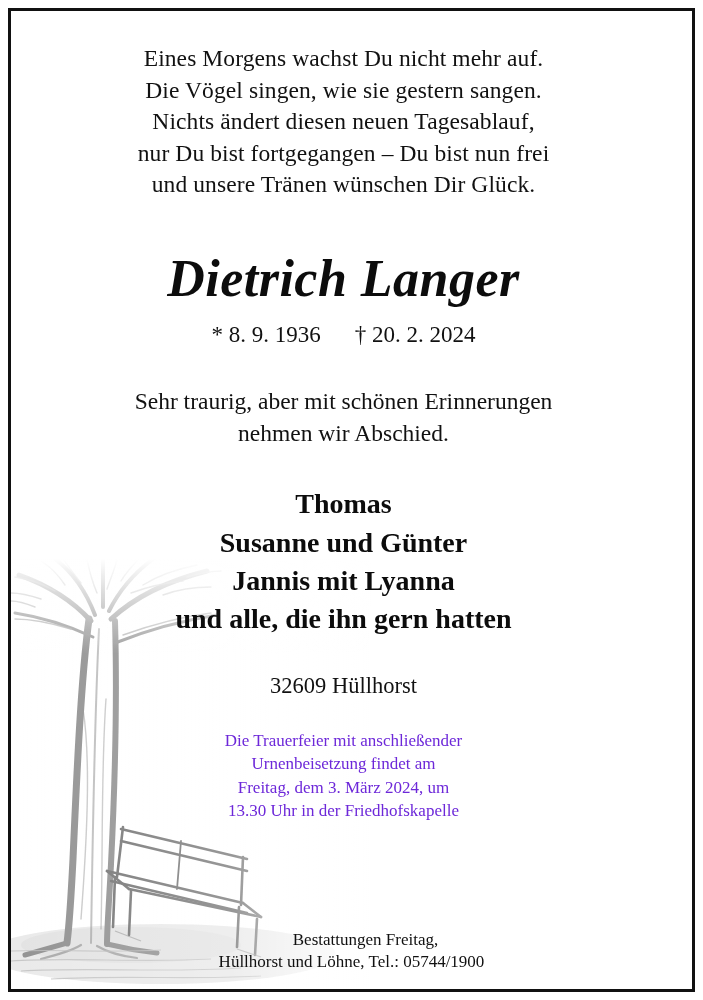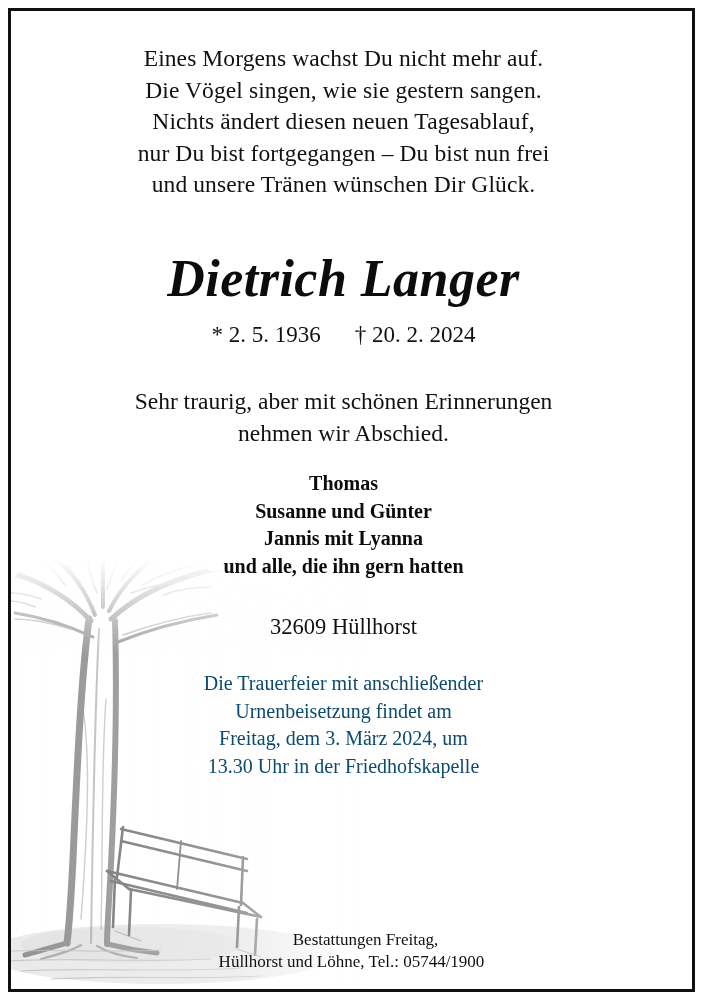--- a/index.html
+++ b/index.html
@@ -88,37 +88,37 @@
   .dates .gap { display: inline-block; width: 34px; }
 
   .farewell {
     font-size: 23.5px;
     line-height: 1.35;
     color: #111;
     margin-top: 38px;
   }
 
   .family {
-    font-size: 20px;
+    font-size: 28px;
     font-weight: 700;
     line-height: 1.37;
     color: #0c0c0c;
-    margin-top: 21px;
+    margin-top: 36px;
   }
 
   .place {
     font-size: 22.5px;
     color: #111;
     margin-top: 34px;
   }
 
   .service {
-    font-size: 20px;
+    font-size: 17px;
     line-height: 1.38;
-    color: #0c4a6e;
+    color: #6d28d9;
     margin-top: 30px;
   }
 
   .undertaker {
     position: absolute;
     left: 0;
     right: 0;
     bottom: 16px;
     z-index: 2;
     text-align: center;
@@ -238,21 +238,21 @@
         <div>Eines Morgens wachst Du nicht mehr auf.</div>
         <div>Die Vögel singen, wie sie gestern sangen.</div>
         <div>Nichts ändert diesen neuen Tagesablauf,</div>
         <div>nur Du bist fortgegangen – Du bist nun frei</div>
         <div>und unsere Tränen wünschen Dir Glück.</div>
       </div>
 
       <div class="name">Dietrich Langer</div>
 
       <div class="dates">
-        <span>* 2. 5. 1936</span><span class="gap"></span><span>† 20. 2. 2024</span>
+        <span>* 8. 9. 1936</span><span class="gap"></span><span>† 20. 2. 2024</span>
       </div>
 
       <div class="farewell">
         <div>Sehr traurig, aber mit schönen Erinnerungen</div>
         <div>nehmen wir Abschied.</div>
       </div>
 
       <div class="family">
         <div>Thomas</div>
         <div>Susanne und Günter</div>

